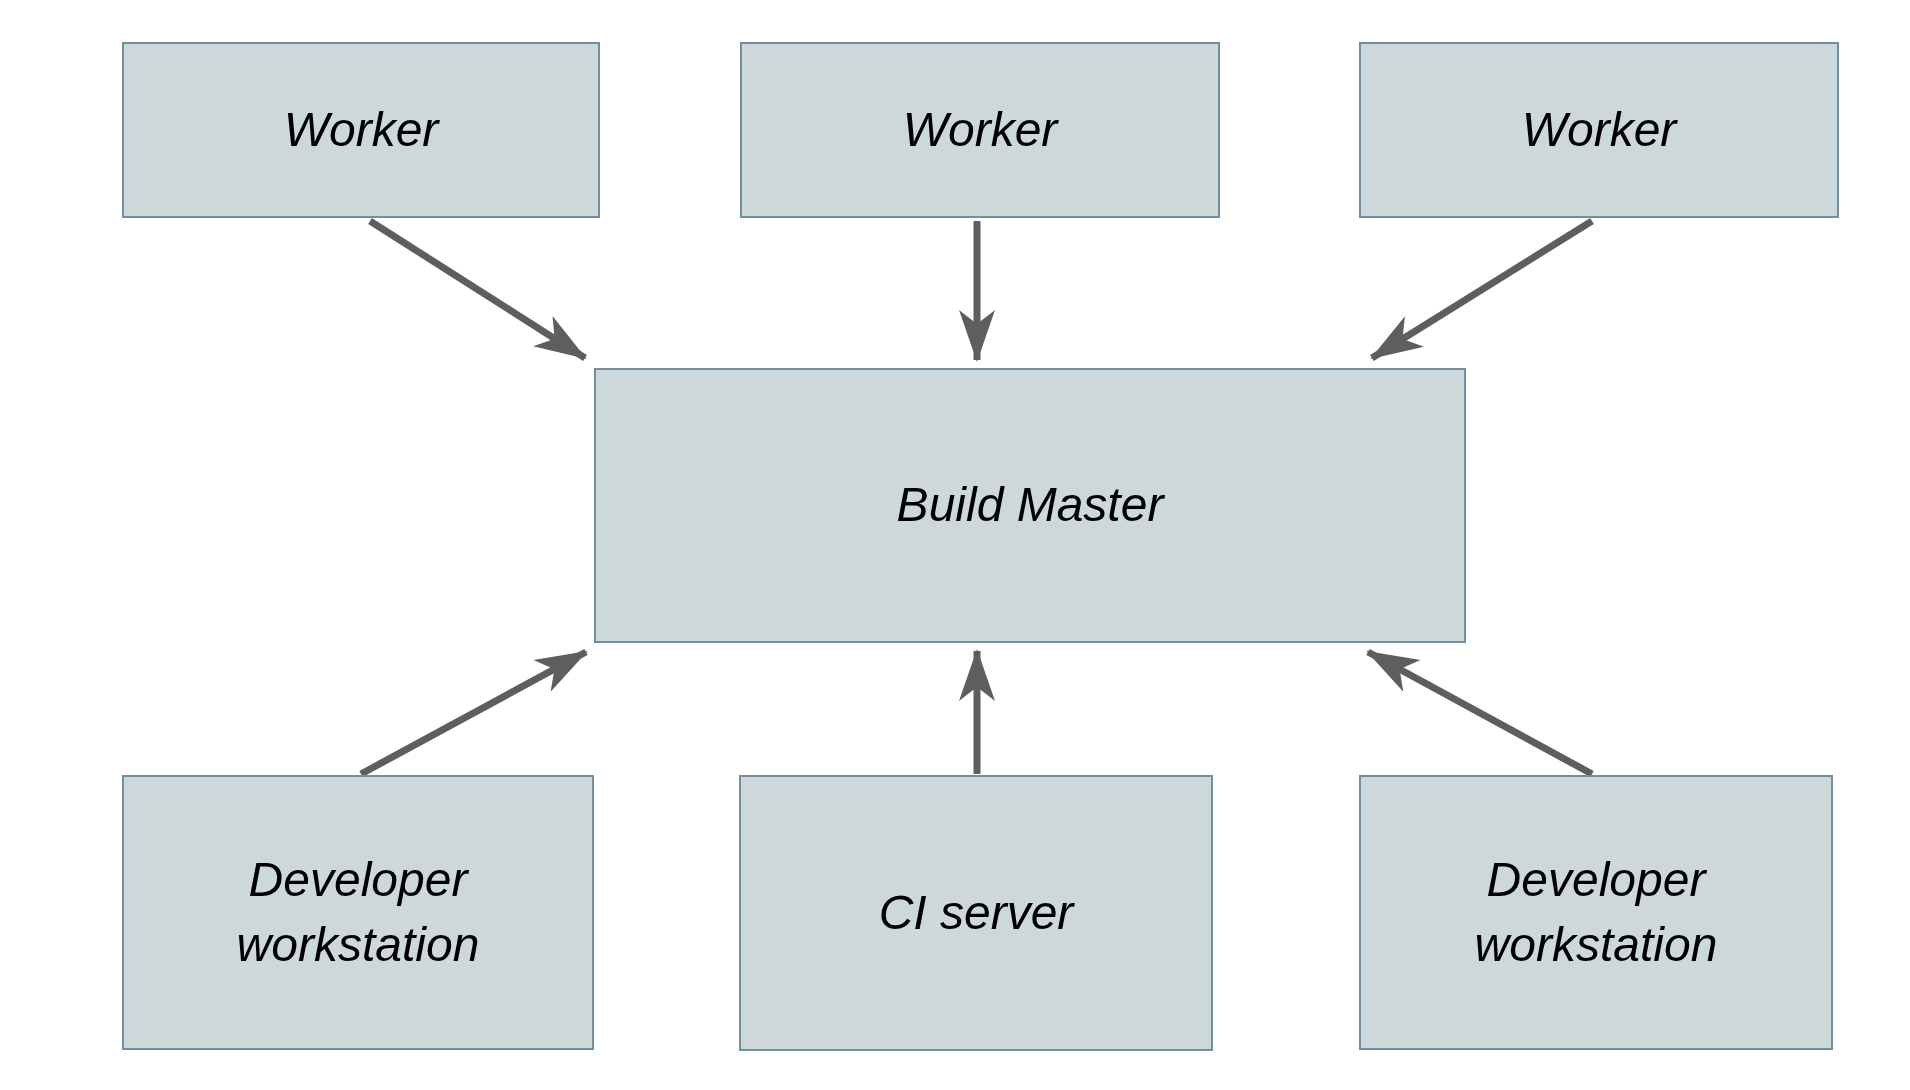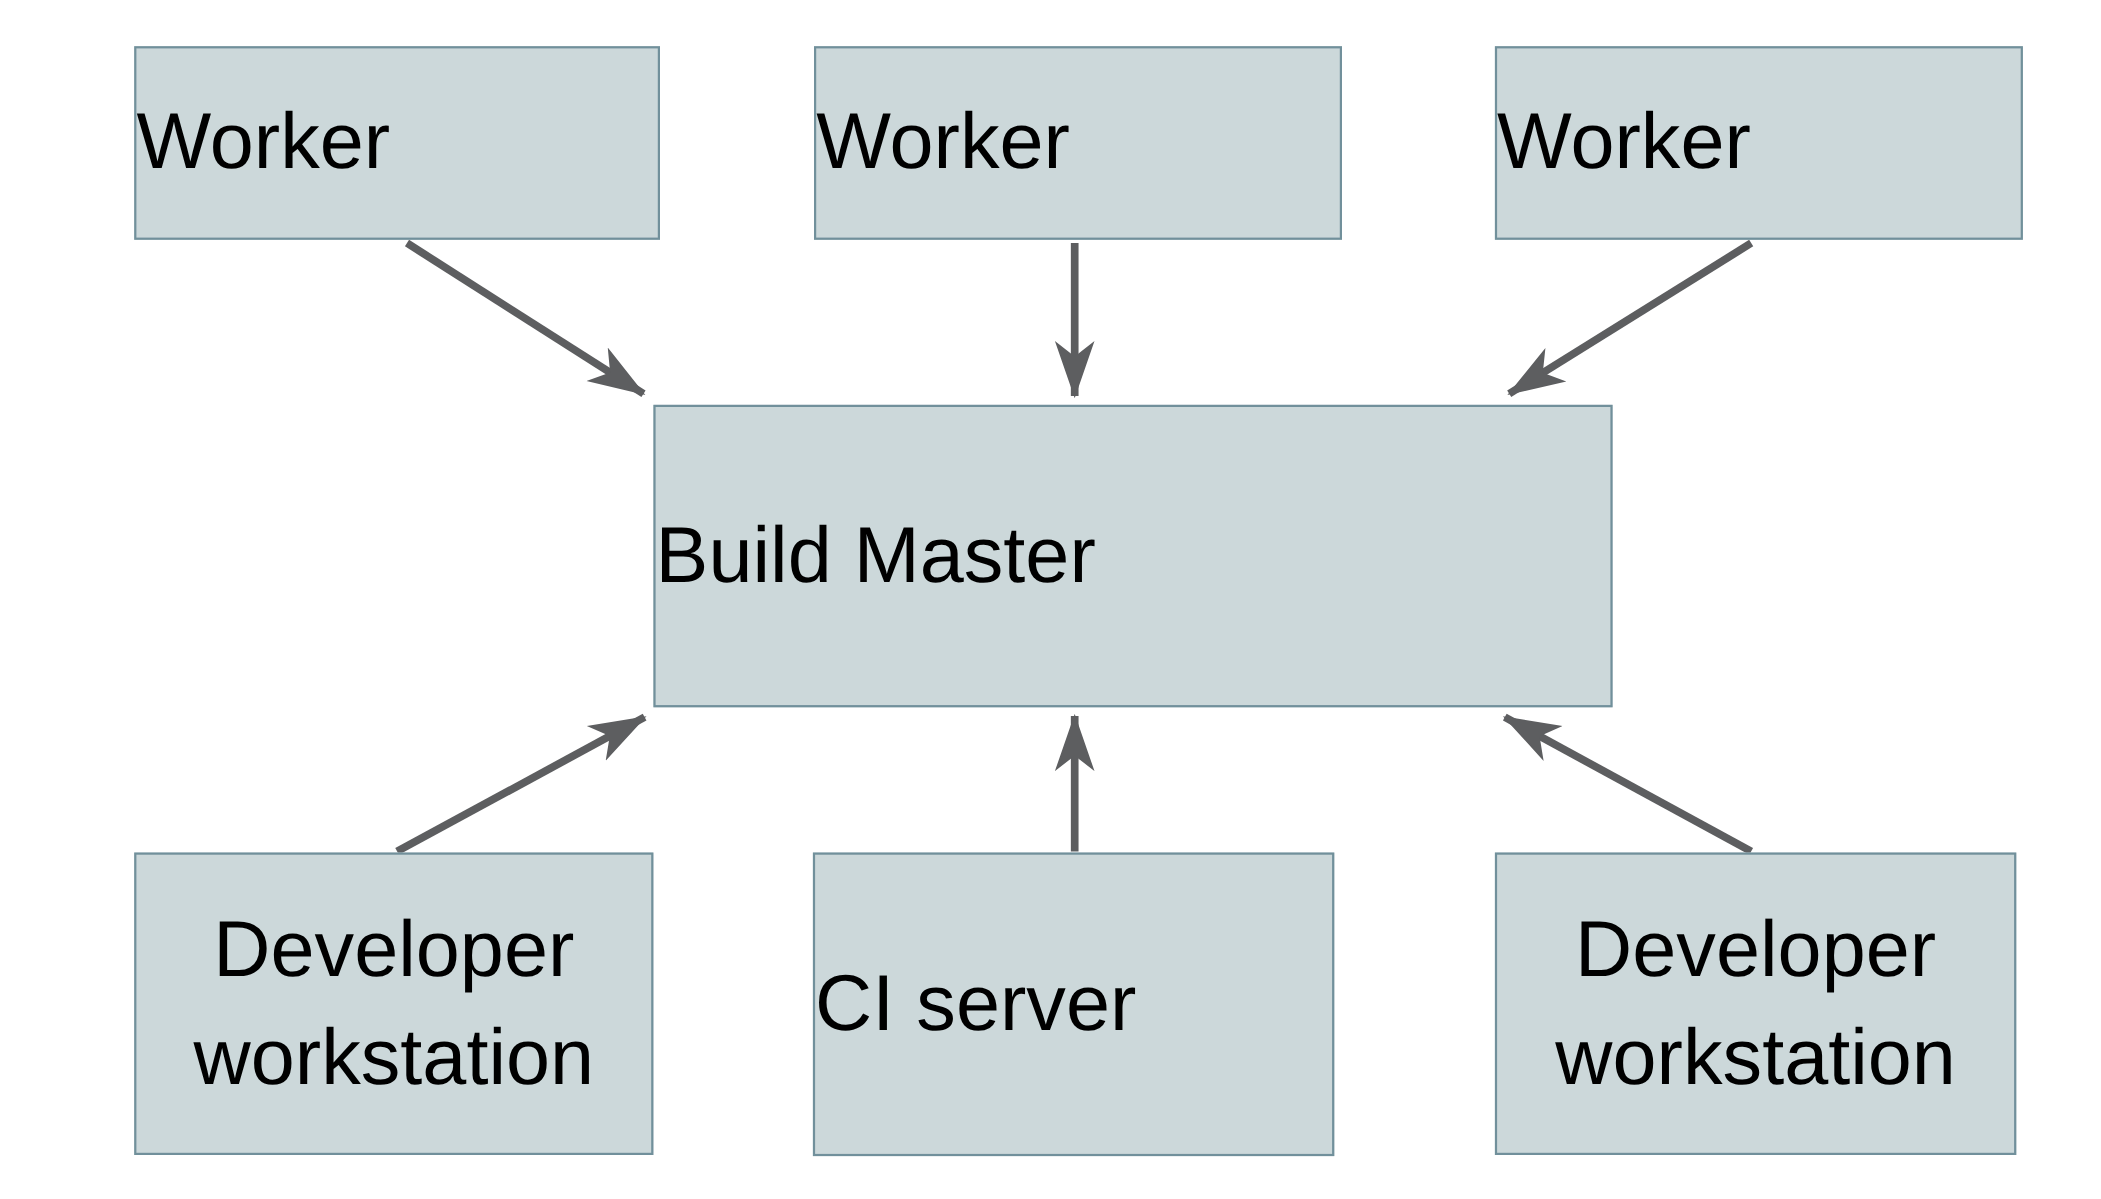--- a/index.html
+++ b/index.html
@@ -21,24 +21,26 @@
     width: 1910px; height: 1090px;
     background: var(--bg);
   }
   .node {
     position: absolute;
     background: var(--node-fill);
     border: 2px solid var(--node-border);
     color: var(--text);
     display: flex;
     align-items: center;
+    justify-content: center;
     text-align: center;
-    font-size: 72px;
+    font-size: 48px;
     line-height: 1.35;
     letter-spacing: 0px;
+    font-style: italic;
   }
   
   #n-worker-1 { left: 122px; top: 42px;  width: 478px; height: 176px; }
   #n-worker-2 { left: 740px; top: 42px;  width: 480px; height: 176px; }
   #n-worker-3 { left: 1359px; top: 42px; width: 480px; height: 176px; }
   
   #n-build-master { left: 594px; top: 368px; width: 872px; height: 275px; }
   
   #n-dev-left  { left: 122px;  top: 775px; width: 472px; height: 275px; padding: 0 14px; }
   #n-ci-server { left: 739px;  top: 775px; width: 474px; height: 276px; }

